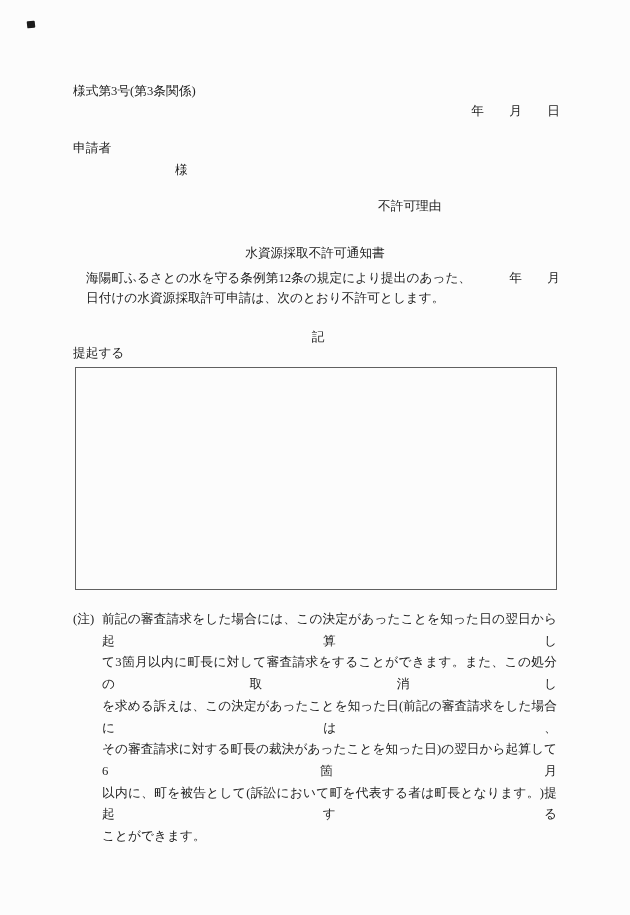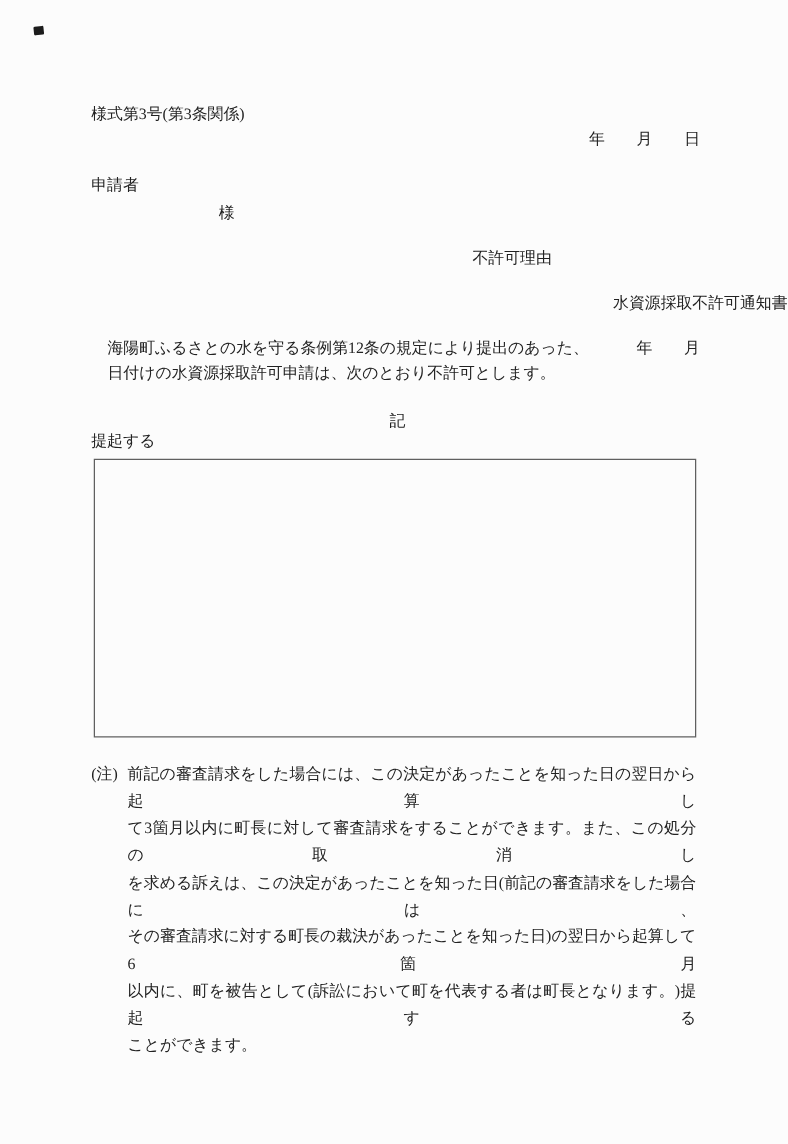--- a/index.html
+++ b/index.html
@@ -30,21 +30,21 @@
     height: 7px;
     background: #1c1c1c;
     border-radius: 1px;
     transform: rotate(-6deg);
   }
   .form-number   { left: 73px;  top: 84px; }
   .date-line     { left: 0;     top: 104px; width: 560px; text-align: right; }
   .applicant     { left: 73px;  top: 141px; }
   .honorific     { left: 175px; top: 163px; }
   .issuer        { left: 378px; top: 199px; }
-  .doc-title     { left: 0;     top: 235px; width: 630px; text-align: right; }
+  .doc-title     { left: 0;     top: 246px; width: 630px; text-align: center; }
   .body-para {
     position: absolute;
     left: 86px;
     top: 268px;
     width: 500px;
   }
   .body-line {
     white-space: pre;
     line-height: 20px;
   }

